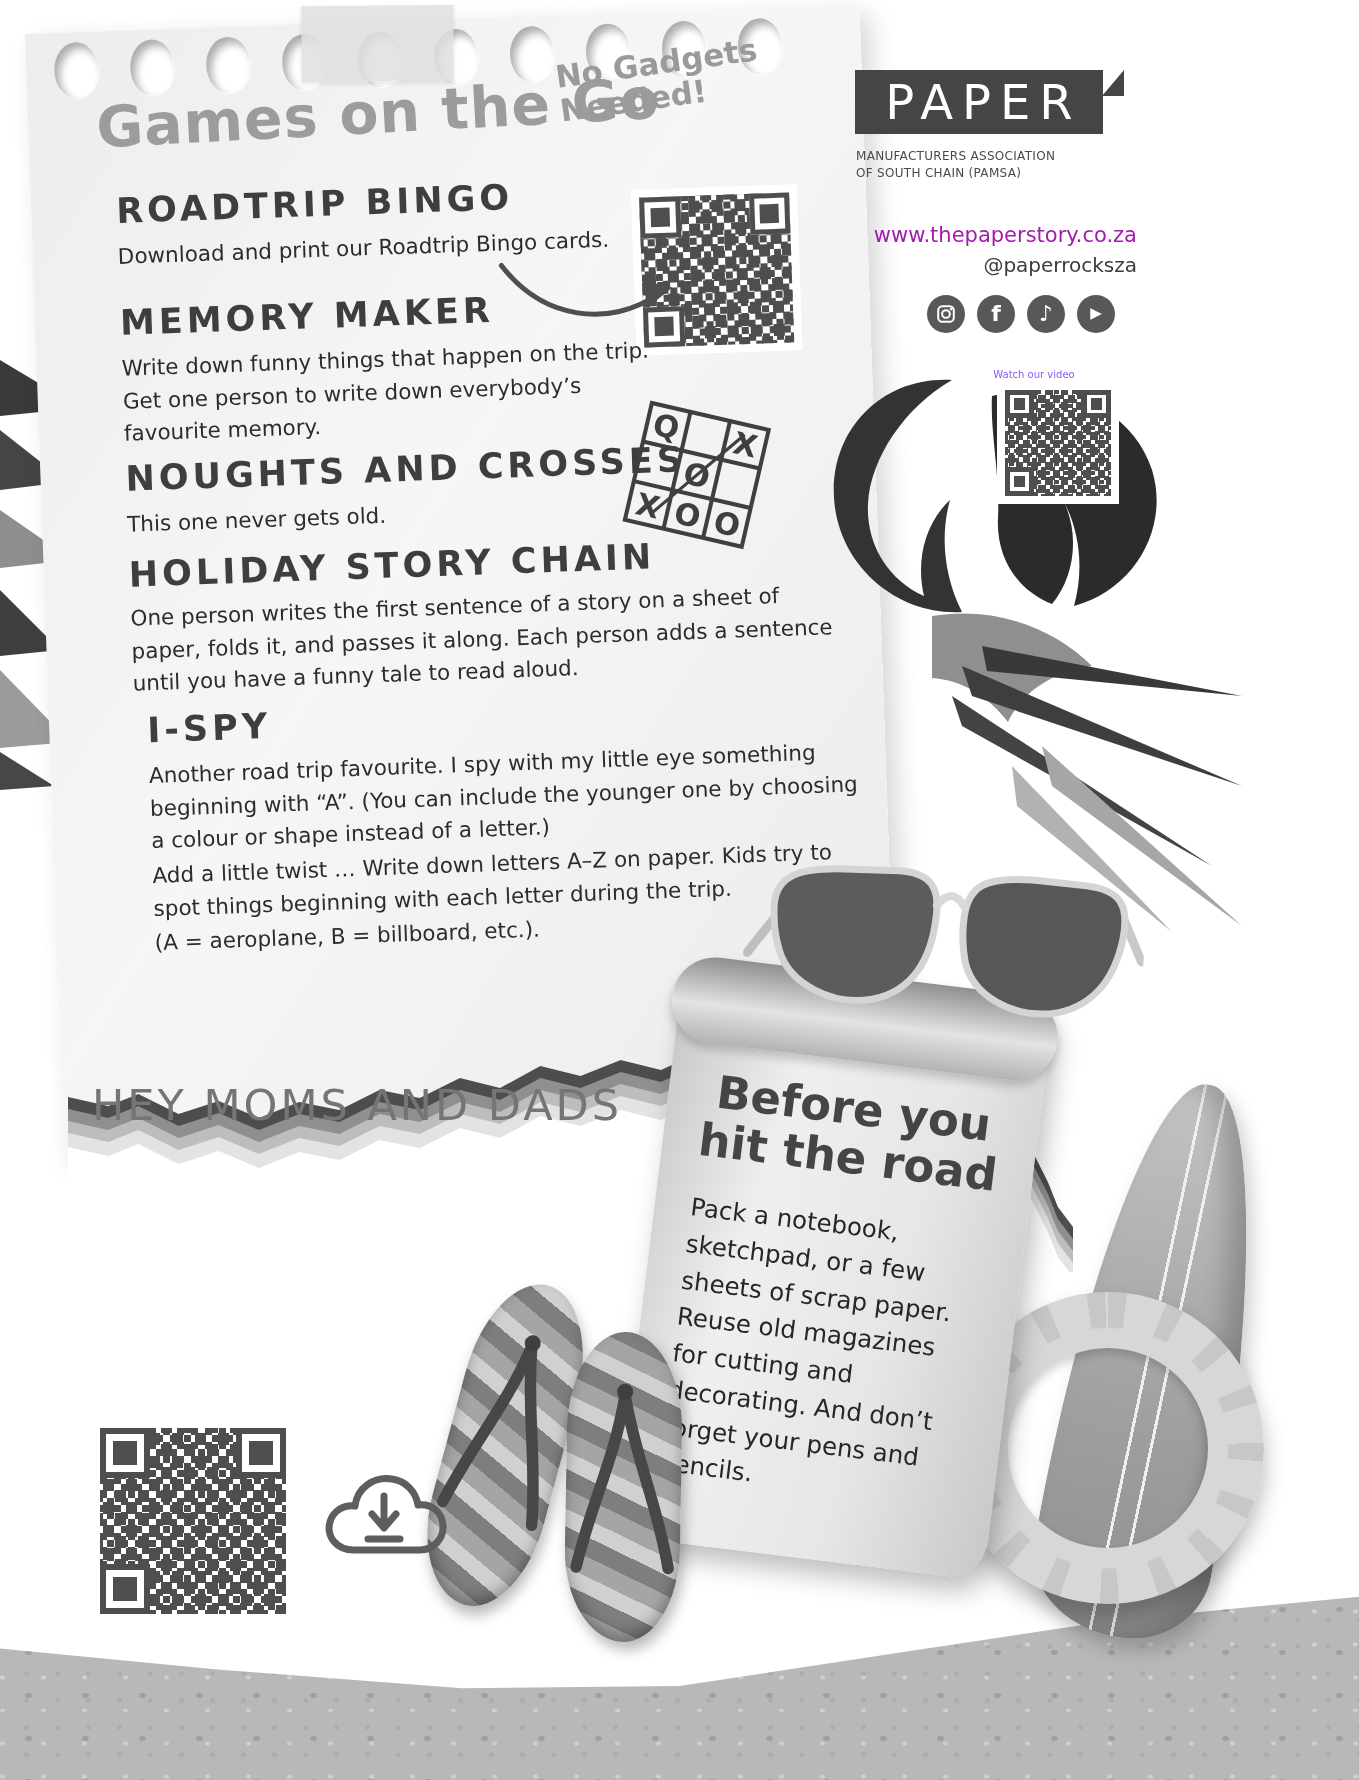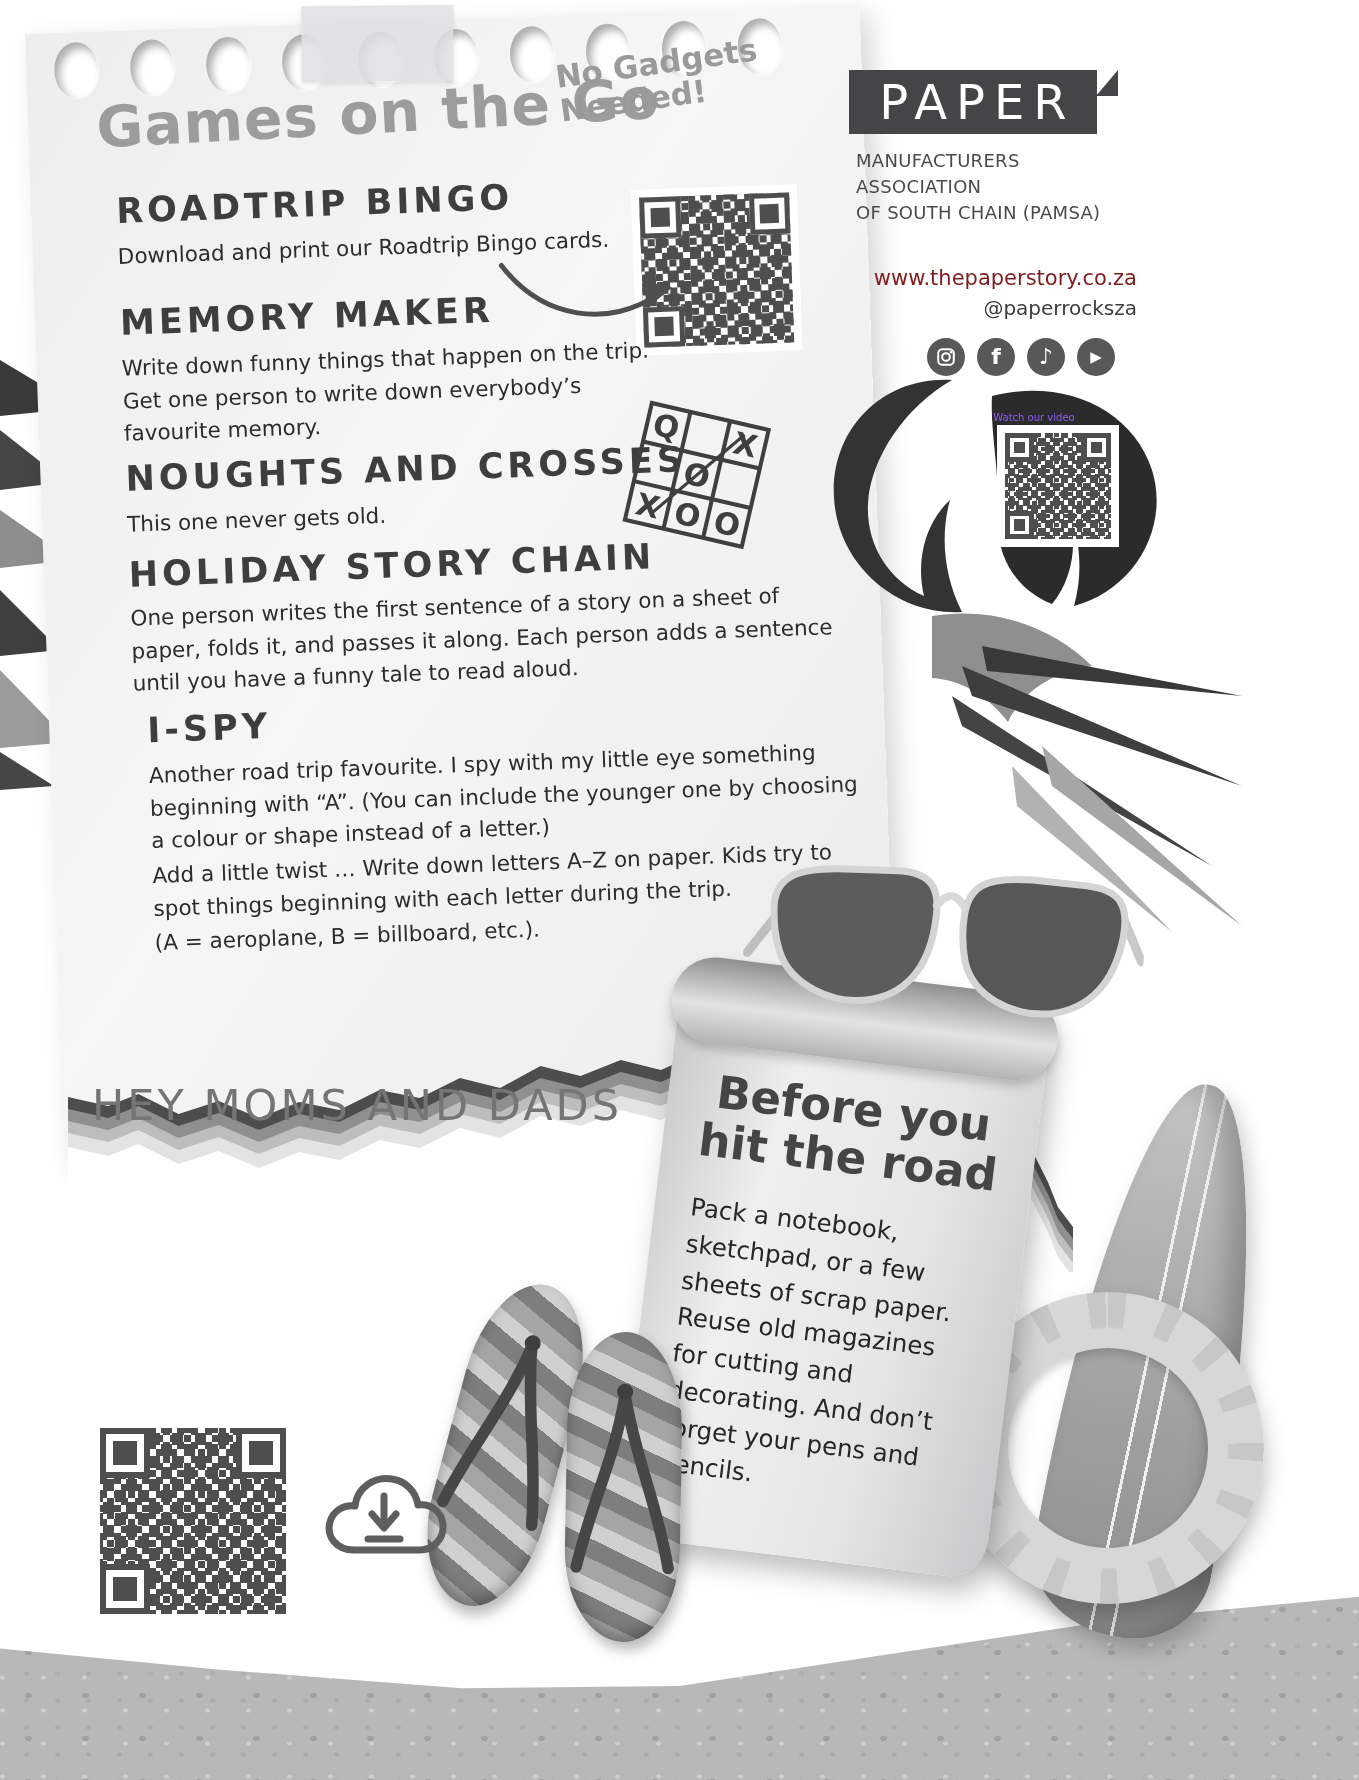--- a/index.html
+++ b/index.html
@@ -49,27 +49,27 @@
 
   .arrow-svg{position:absolute;left:460px;top:238px;width:190px;height:90px}
   .ttt-svg{position:absolute;left:592px;top:400px;width:128px;height:128px;transform:rotate(15deg)}
   .ttt-svg text{font-size:30px;font-weight:700;fill:#3f3f3f;text-anchor:middle}
 
   
   .tear{position:absolute;left:68px;top:1002px;width:1005px;height:270px;z-index:3}
 
   
   .brand-col{position:absolute;left:845px;top:70px;width:300px;z-index:8}
-  .logo-box{position:relative;margin-left:4px;width:248px;height:64px;background:#454547;
+  .logo-box{position:relative;margin-left:10px;width:248px;height:64px;background:#454547;
     display:flex;align-items:center;justify-content:center}
   .logo-box::after{content:"";position:absolute;right:-21px;top:0;width:0;height:0;
     border-style:solid;border-width:0 0 26px 22px;border-color:transparent transparent #454547 transparent}
   .logo-text{color:#fff;font-size:48px;letter-spacing:9px;font-weight:400;padding-left:9px}
-  .assoc{margin:14px 0 0 11px;font-size:18px;color:#4a4a4a;letter-spacing:.3px;line-height:1.45}
-  .website{margin-top:40px;text-align:right;padding-right:8px;font-size:21px;color:#7f1d1d}
+  .assoc{margin:14px 0 0 11px;font-size:12px;color:#4a4a4a;letter-spacing:.3px;line-height:1.45}
+  .website{margin-top:40px;text-align:right;padding-right:8px;font-size:21px;color:#a21caf}
   .handle{margin-top:6px;text-align:right;padding-right:8px;font-size:20px;color:#3c3c3c}
   .social-row{display:flex;justify-content:flex-end;gap:12px;margin-top:18px;padding-right:30px}
   .sicon{width:38px;height:38px;border-radius:50%;background:#585858;display:flex;
     align-items:center;justify-content:center;color:#fff;font-weight:700;font-size:22px;line-height:1}
   .sicon svg{display:block}
   .watch{margin:36px 36px 0 auto;width:150px;text-align:center;font-size:10px;color:#8b5cf6}
   .qr-watch{position:relative;margin:10px 34px 0 auto;width:106px;height:106px}
 
   
   .parents-h{position:absolute;left:92px;top:1080px;z-index:8;font-size:43px;font-weight:400;

